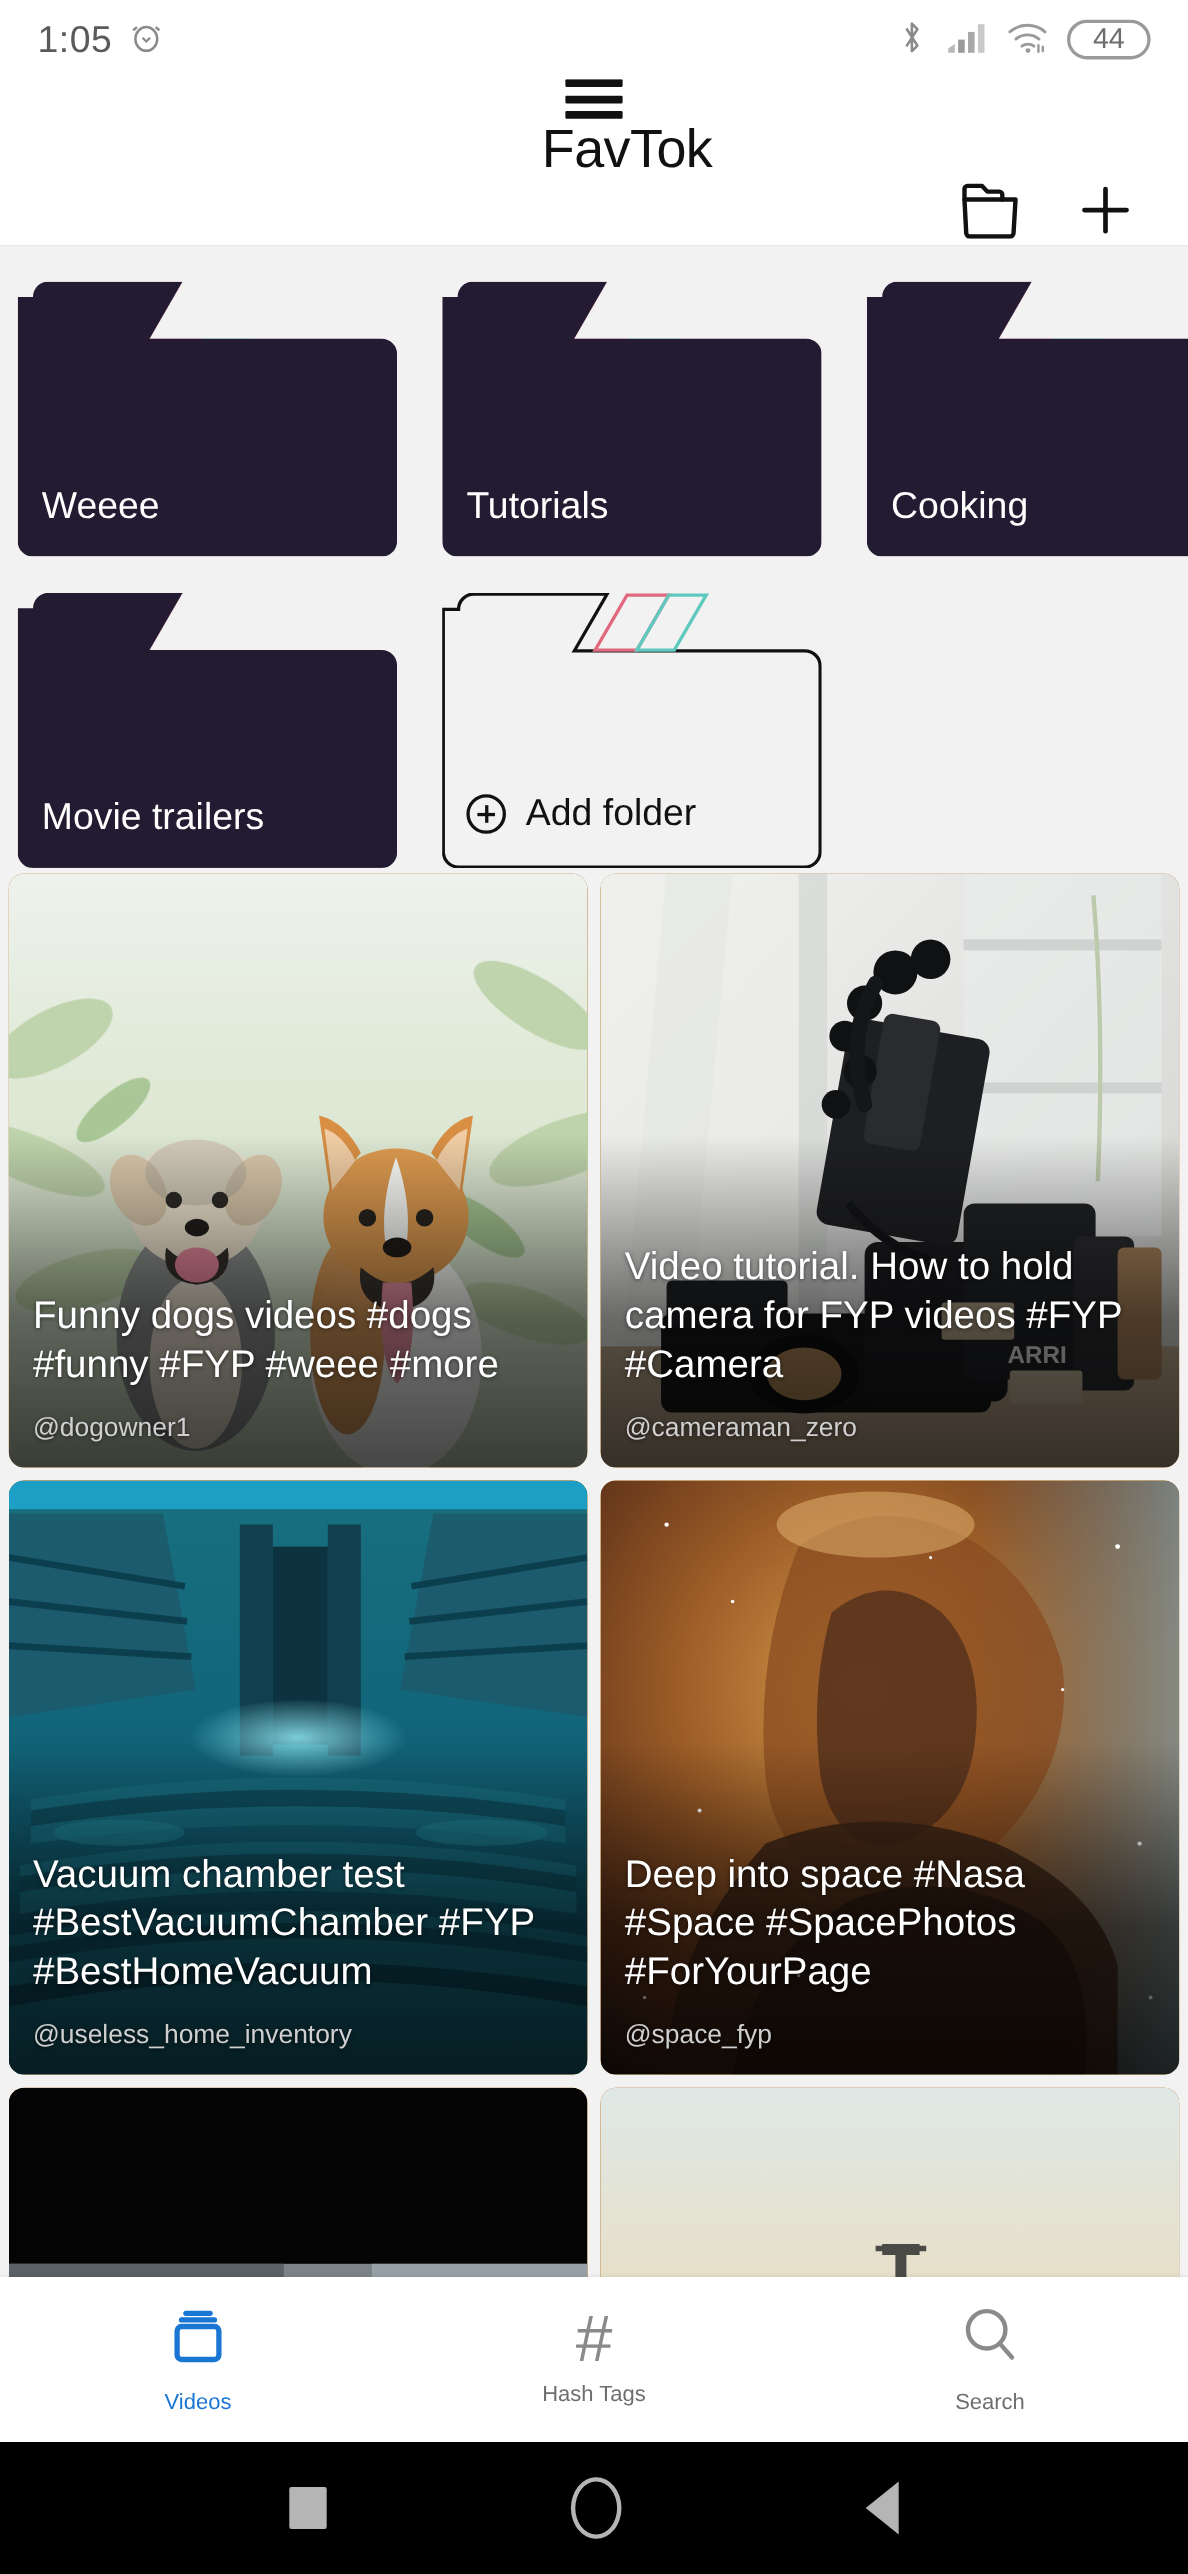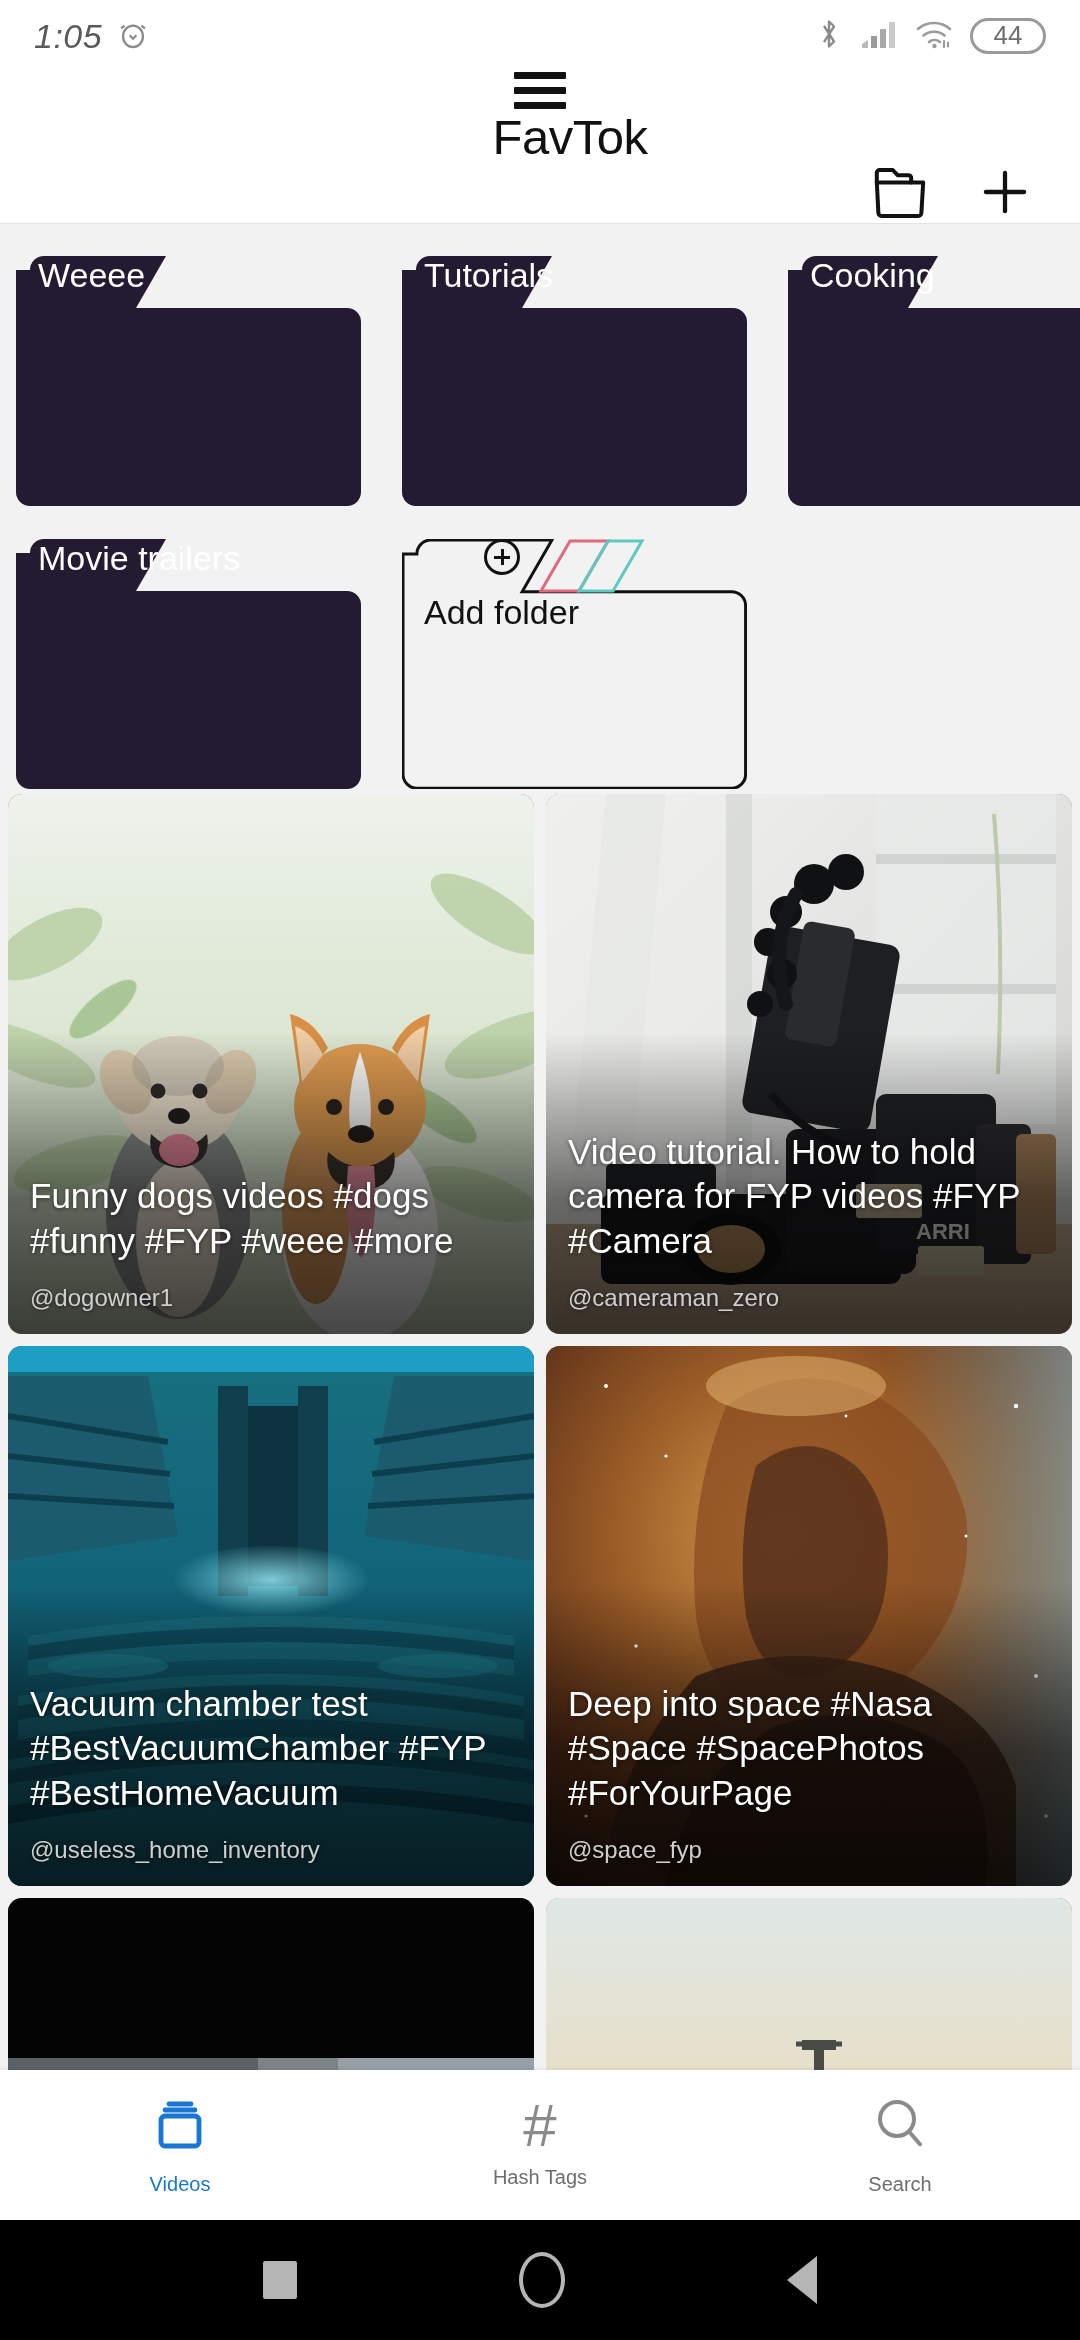--- a/index.html
+++ b/index.html
@@ -10,21 +10,21 @@
     overflow:hidden;
   }
   .phone { position:relative; width:1080px; height:2340px; background:#f2f2f2; }
 
   
   .statusbar {
     position:absolute; top:0; left:0; width:1080px; height:72px;
     background:#ffffff; display:flex; align-items:center;
     padding:0 34px; z-index:30;
   }
-  .sb-left { display:flex; align-items:flex-end; gap:14px;font-style:italic; }
+  .sb-left { display:flex; align-items:flex-start; gap:14px; }
   .sb-clock { font-size:34px; color:#5a5a5a; letter-spacing:.5px; font-weight:400; }
   .sb-right { margin-left:auto; display:flex; align-items:center; gap:16px; }
   .sb-ico { display:block; }
   .battery {
     border:3px solid #9a9a9a; border-radius:20px;
     padding:1px 13px 2px; font-size:26px; color:#6d6d6d;
     line-height:1.05; min-width:76px; text-align:center;
   }
 
   
@@ -49,32 +49,31 @@
   .folder-grid {
     position:absolute; top:0; left:0;
     display:grid;
     grid-template-columns:repeat(3, 362px);
     grid-template-rows:repeat(2, 250px);
     column-gap:24px; row-gap:33px;
     padding:32px 0 0 16px;
   }
   .folder {
     position:relative; width:345px; height:250px;
-    display:flex; 
+    display:flex; align-items:flex-end;
   }
   .folder-shape { position:absolute; inset:0; }
   .folder-label {
     position:relative; z-index:3;
     color:#ffffff; font-size:34px; padding:0 22px 26px;
     white-space:nowrap; overflow:hidden;
   }
   .folder.add .folder-label {
     color:#111; display:flex; align-items:center; gap:18px;
     padding-bottom:30px;
-    flex-direction:column;
   }
   .plus-circle {
     width:36px; height:36px; border:3px solid #111; border-radius:50%;
     position:relative; flex:0 0 auto;
   }
   .plus-circle:before, .plus-circle:after {
     content:""; position:absolute; background:#111;
   }
   .plus-circle:before { left:7px; right:7px; top:14px; height:3px; }
   .plus-circle:after { top:7px; bottom:7px; left:14px; width:3px; }

